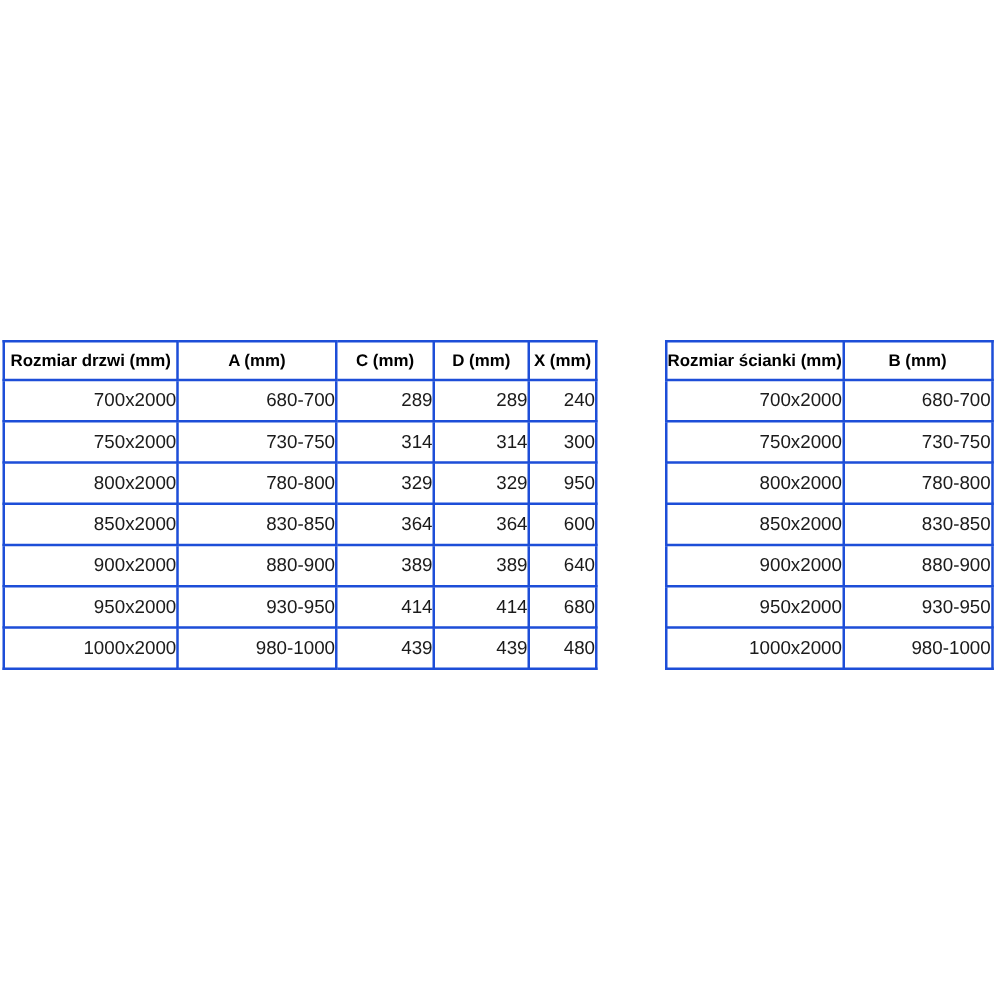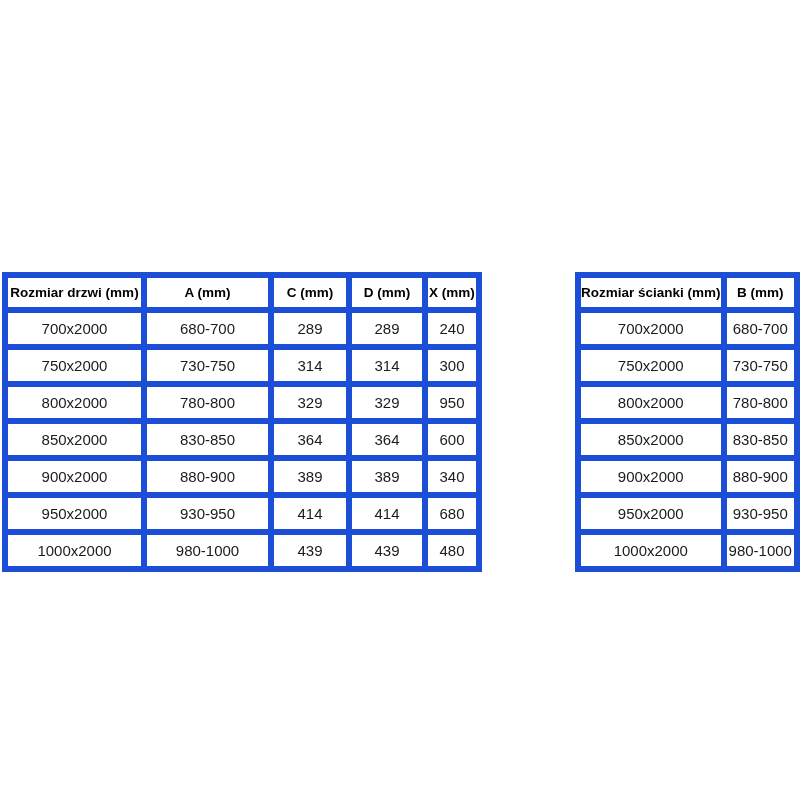--- a/index.html
+++ b/index.html
@@ -19,41 +19,42 @@
     background: #ffffff;
     overflow: hidden;
   }
   table.spec-table {
     position: absolute;
     border-collapse: collapse;
     table-layout: fixed;
     background: #ffffff;
   }
   #door-table { left: 2px;   top: 272px; }
-  #wall-table { left: 532px; top: 272px; margin-left: 43px; }
+  #wall-table { left: 532px; top: 272px; }
   table.spec-table th,
   table.spec-table td {
-    border: 6px solid #1d4ed8;
+    border: 2px solid #1d4ed8;
     text-align: center;
     vertical-align: middle;
     padding: 0;
     overflow: hidden;
     white-space: nowrap;
   }
   table.spec-table th {
     height: 29px;
     font-size: 13.5px;
     font-weight: bold;
     color: #000000;
   }
   table.spec-table td {
     height: 31px;
     font-size: 15px;
     font-weight: normal;
     color: #1b1b1b;
+    text-align: right;
   }
 </style>
 </head>
 <body>
 
 <div class="canvas">
 
   <table id="door-table" class="spec-table">
     <colgroup>
       <col style="width:139px">
@@ -98,21 +99,21 @@
           <td>830-850</td>
           <td>364</td>
           <td>364</td>
           <td>600</td>
         </tr>
         <tr>
           <td>900x2000</td>
           <td>880-900</td>
           <td>389</td>
           <td>389</td>
-          <td>340</td>
+          <td>640</td>
         </tr>
         <tr>
           <td>950x2000</td>
           <td>930-950</td>
           <td>414</td>
           <td>414</td>
           <td>680</td>
         </tr>
         <tr>
           <td>1000x2000</td>

